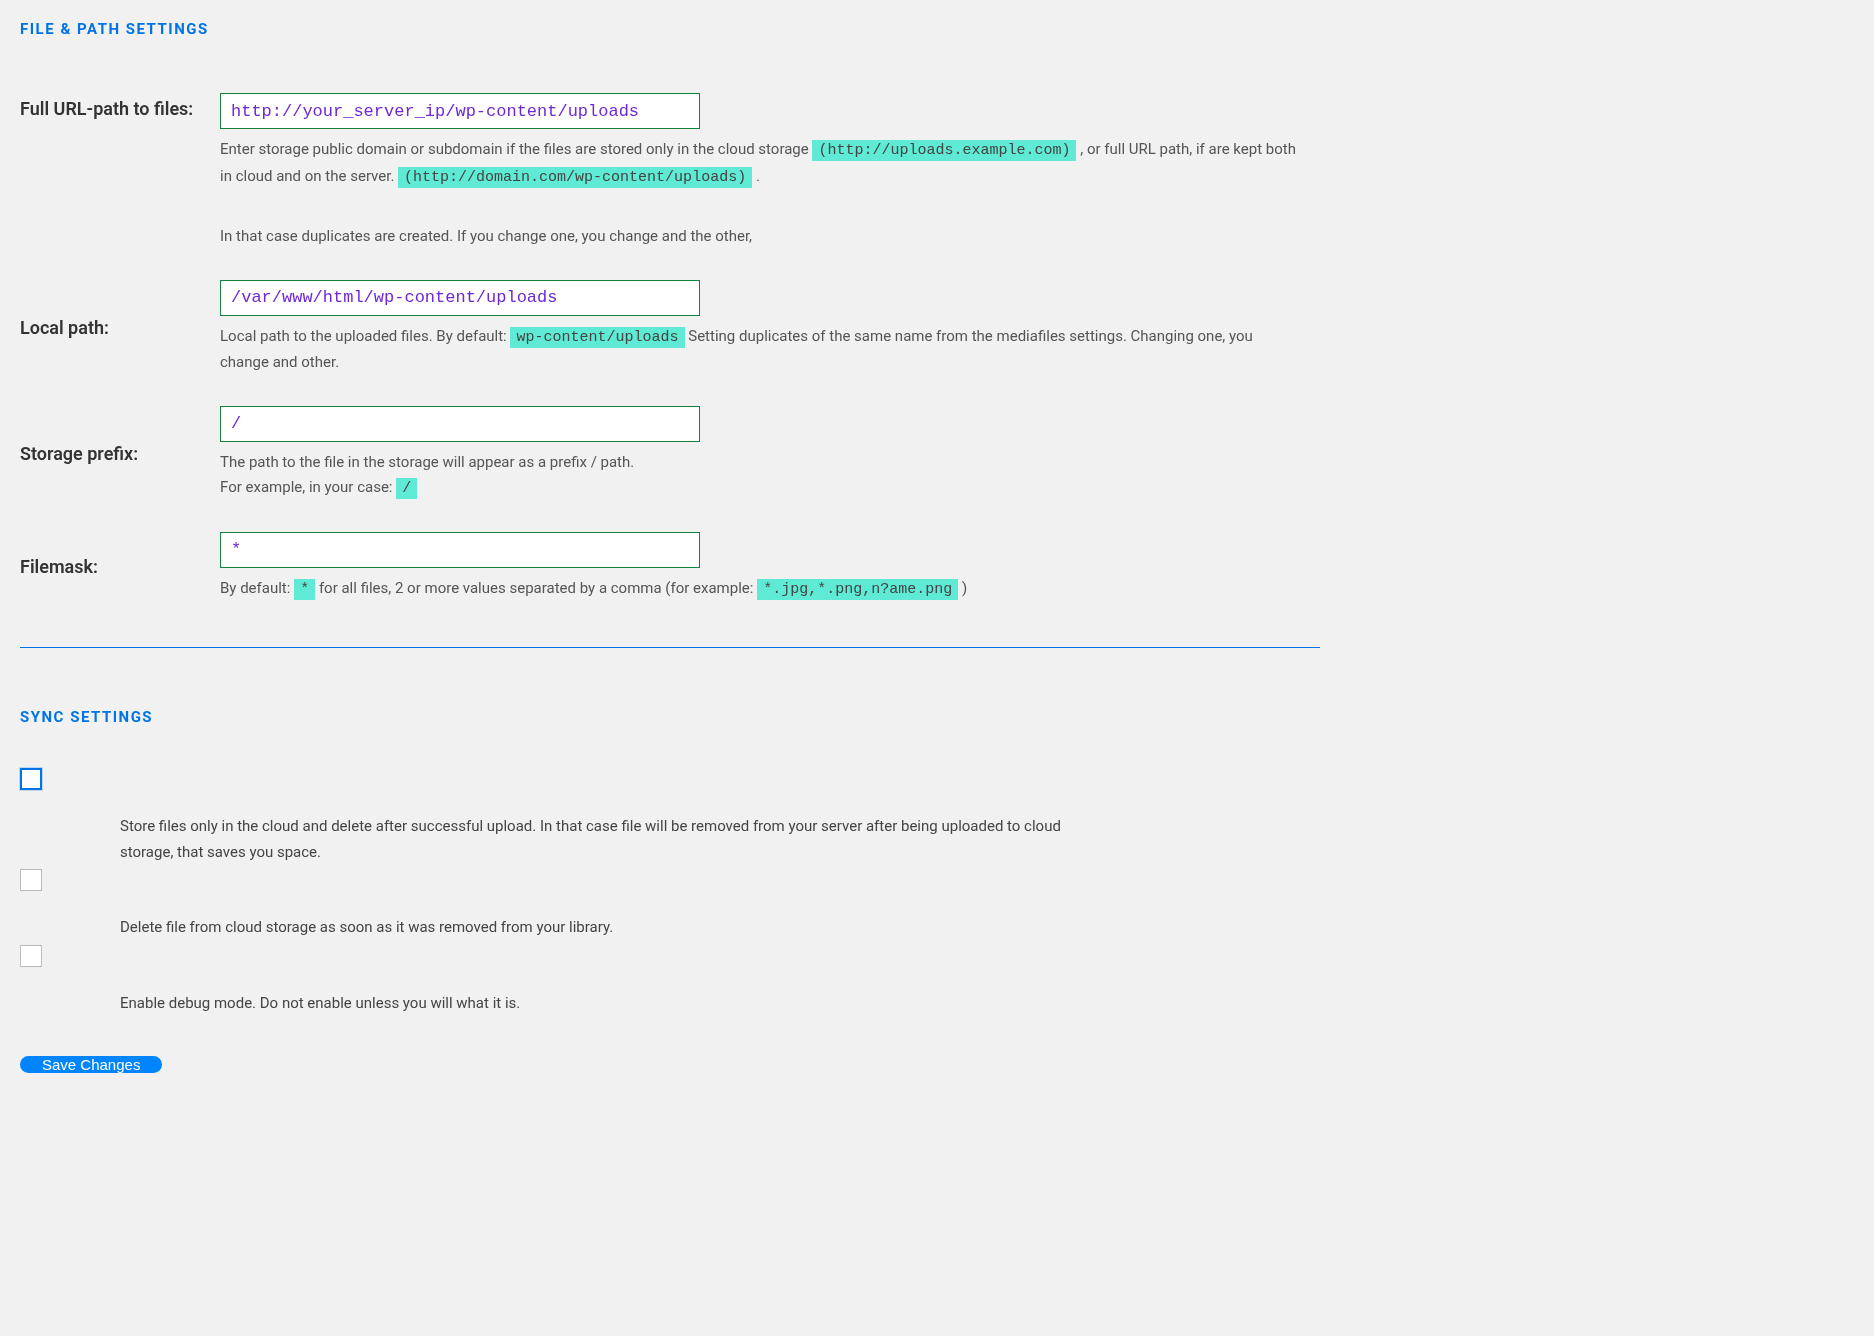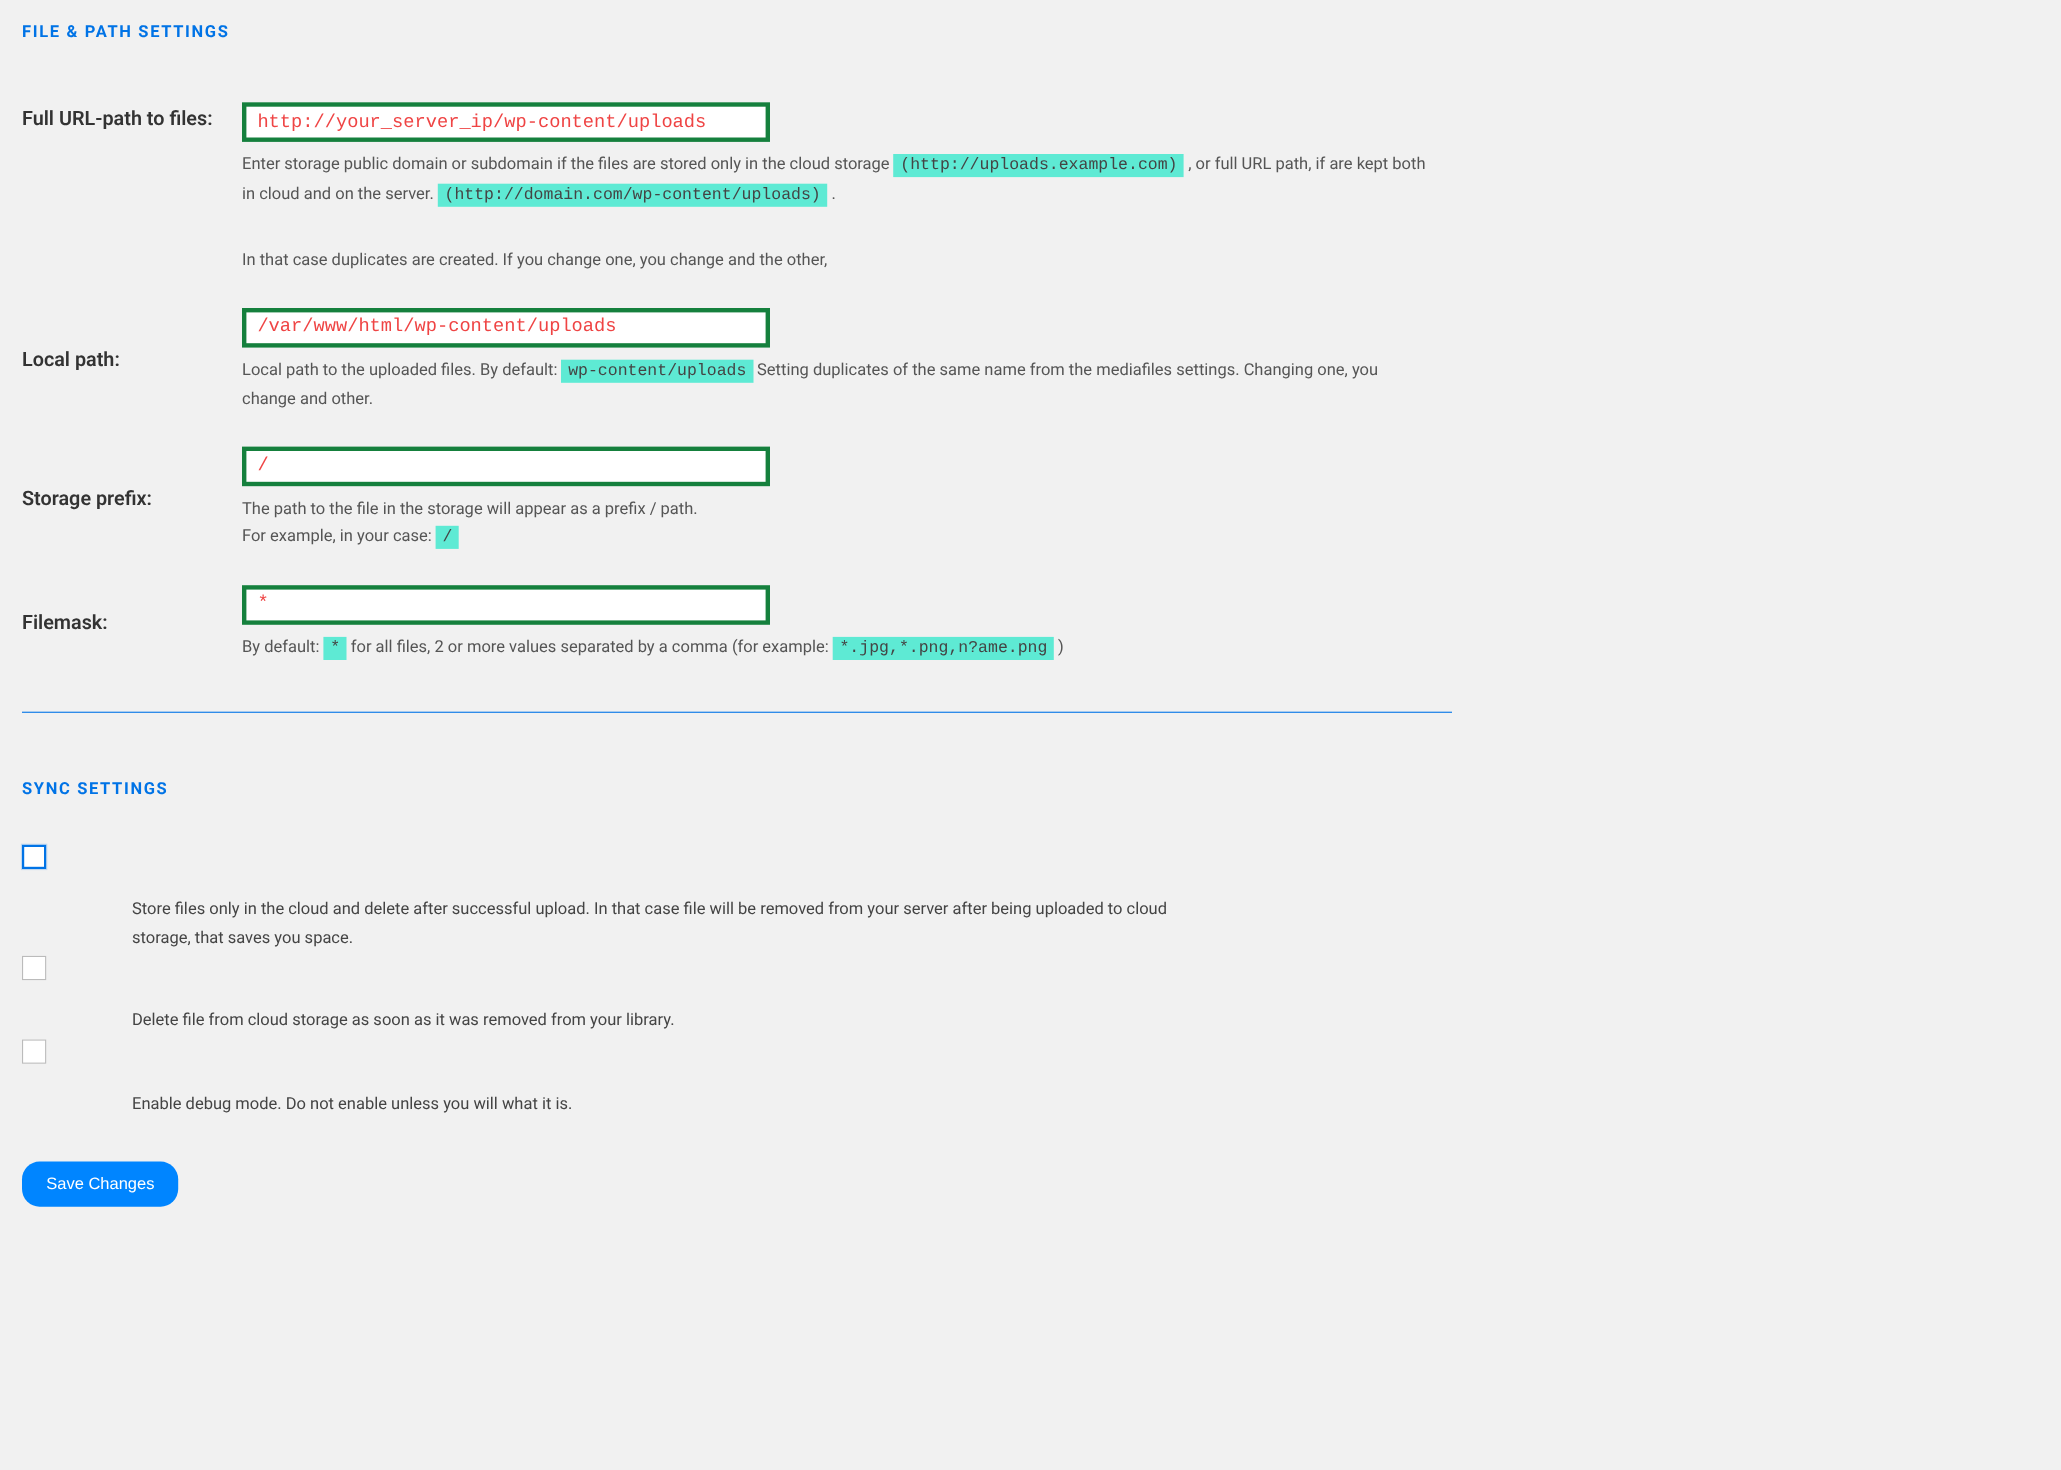--- a/index.html
+++ b/index.html
@@ -48,24 +48,24 @@
       padding: 15px 20px 15px 0;
       vertical-align: top;
     }
     td.desc-td {
       max-width: 850px;
     }
     input[type="text"] {
       font-family: "SFMono-Regular", Consolas, "Liberation Mono", Menlo, Courier, monospace;
       font-size: 17px;
       padding: 6px 10px;
-      border: 4px solid #15803d;
+      border: 1px solid #15803d;
       background: #fff;
       width: 480px;
-      color: #ef4444;
+      color: #6d28d9;
       height: 36px;
       margin-bottom: 8px;
     }
     .desc {
       color: #555;
       font-size: 15px;
       line-height: 1.7;
     }
     code.inline {
       font-family: "SFMono-Regular", Consolas, "Liberation Mono", Menlo, Courier, monospace;
@@ -110,21 +110,21 @@
       flex: 1;
       line-height: 1.7;
       padding-right: 220px;
       margin-top: 48px;
     }
     .save-btn {
       background: #0085ff;
       color: #fff;
       border: none;
       font-size: 15px;
-      padding: 12px 22px;
+      padding: 0 22px;
       border-radius: 16px;
       cursor: pointer;
     }
     .spacer-para {
       margin-top: 34px;
     }
   </style>
 </head>
 <body>
 

